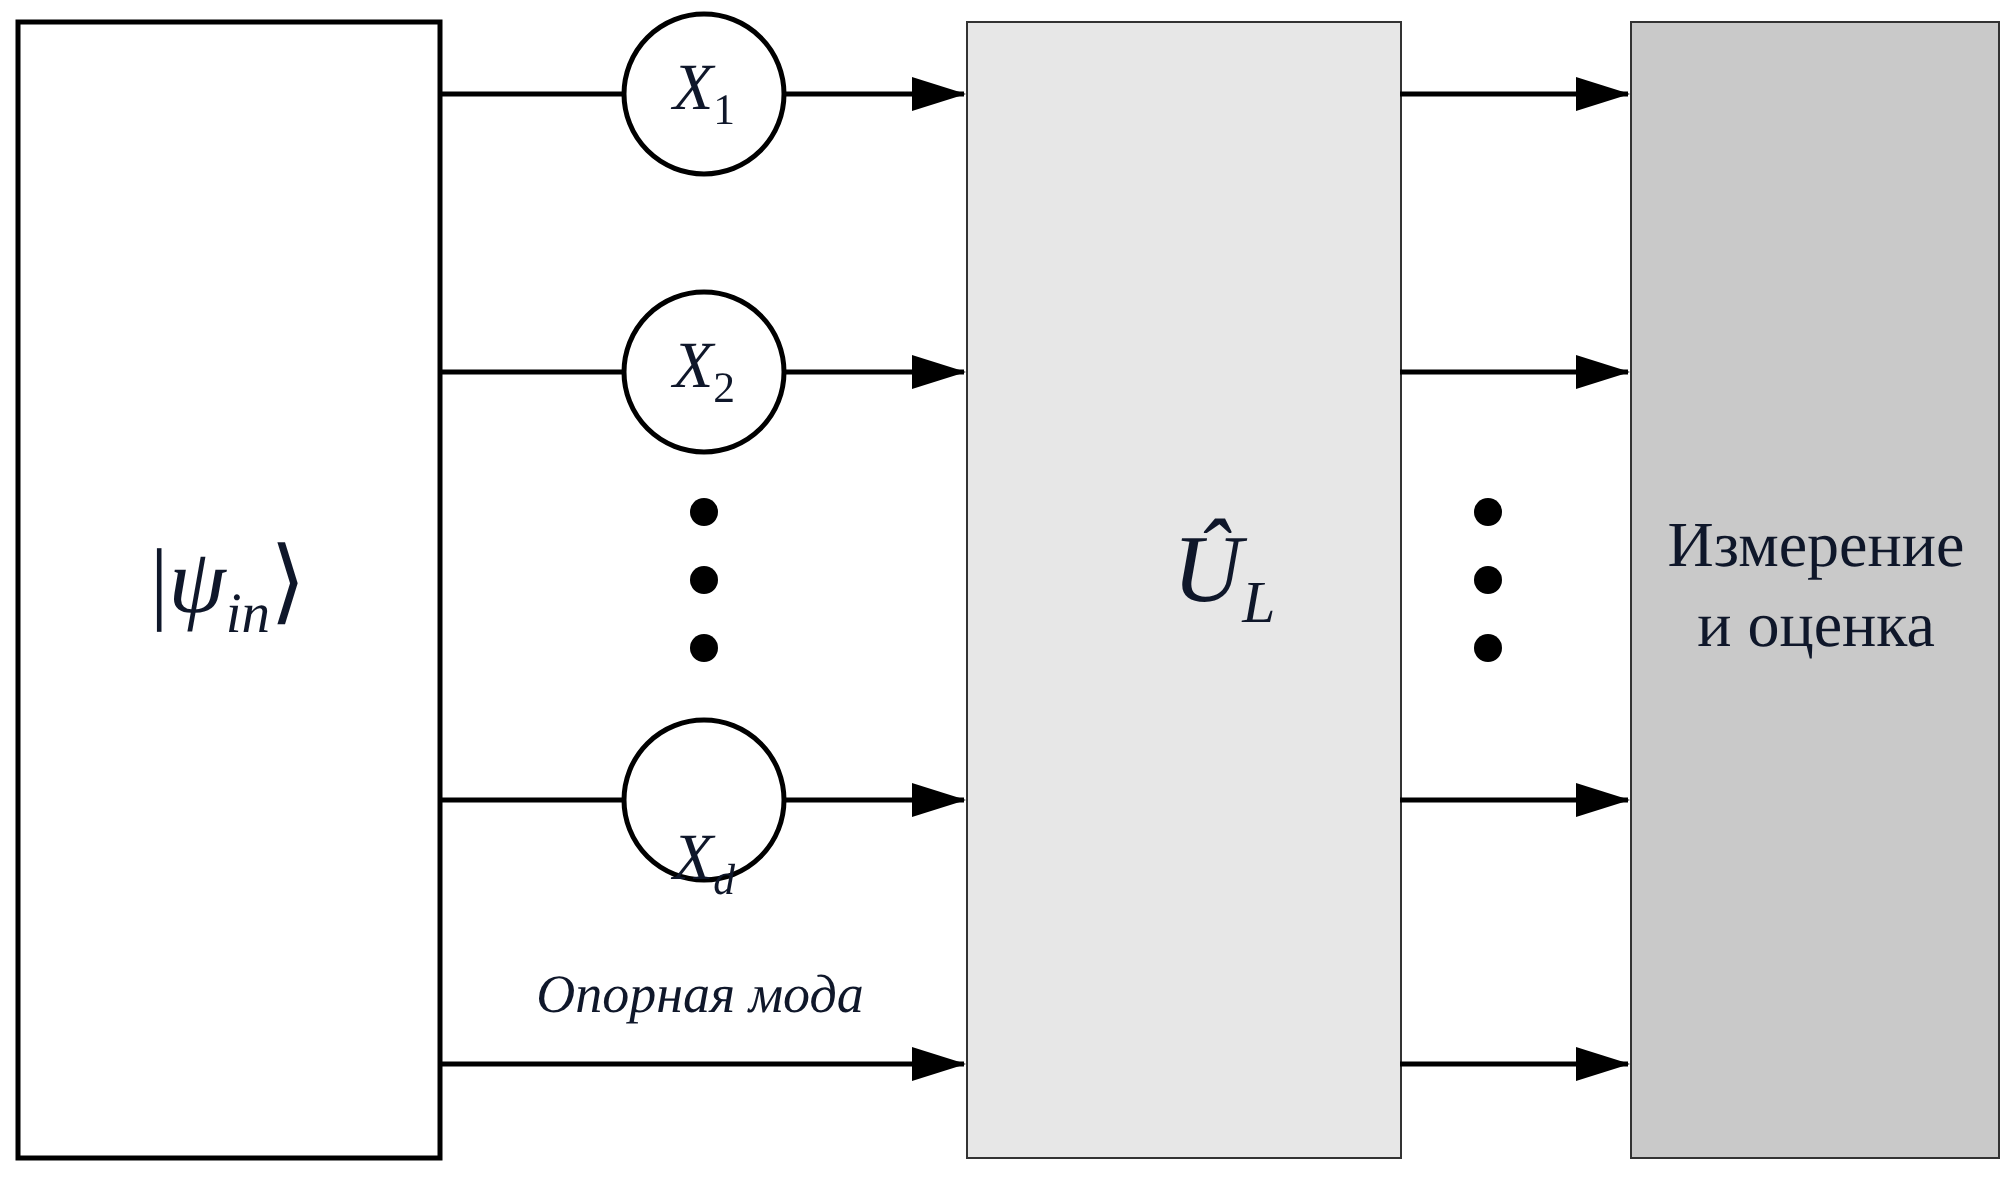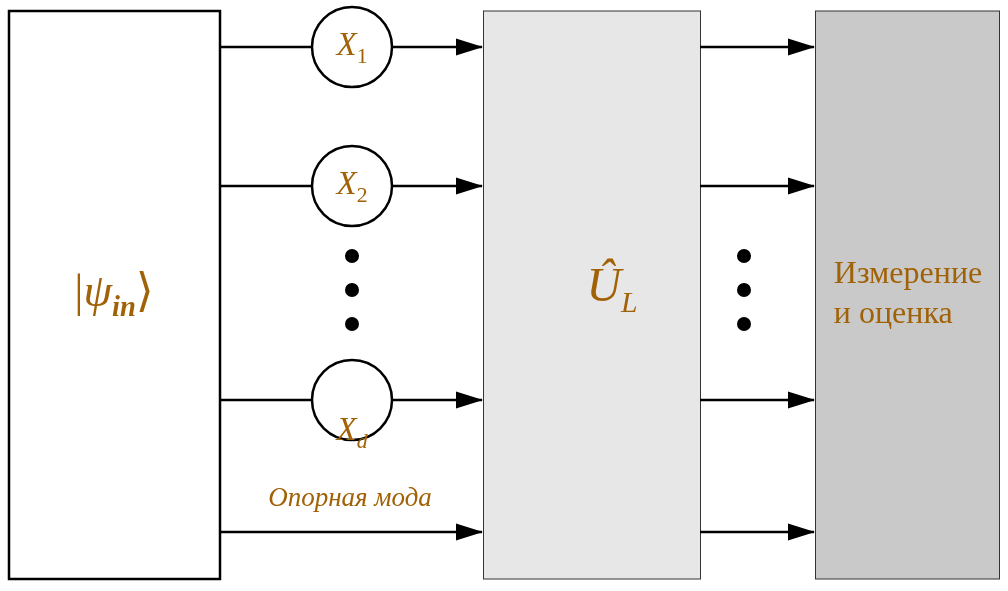--- a/index.html
+++ b/index.html
@@ -8,28 +8,28 @@
     width: 1008px;
     height: 591px;
     background: #ffffff;
     overflow: hidden;
     font-family: "Liberation Serif", "DejaVu Serif", serif;
   }
   .canvas svg { position: absolute; left: 0; top: 0; }
   .label {
     position: absolute;
     transform: translate(-50%, -50%);
-    color: #a16207;
+    color: #0f172a;
     white-space: nowrap;
-    text-align: left;
+    text-align: center;
     line-height: 1.2;
   }
   .it { font-style: italic; }
   .ket-label { font-size: 46px; left: 114px; top: 294px; }
-  .ket-label sub { font-size: 0.62em; font-style: italic; font-weight: bold; }
+  .ket-label sub { font-size: 0.62em; font-style: italic; }
   .mode-label { font-size: 33px; font-style: italic; left: 352px; }
   .mode-label sub { font-size: 0.66em; font-style: normal; }
   .mode-label sub.it { font-style: italic; }
   .mode-1 { top: 47px; }
   .mode-2 { top: 186px; font-family: Liberation Serif, serif; }
   .mode-3 { top: 400px; margin-top: 32px; }
   .unitary-label { font-size: 48px; font-style: italic; left: 592px; top: 288px; margin-left: 20px; }
   .unitary-label sub { font-size: 0.62em; }
   .measure-label { font-size: 32px; left: 908px; top: 292px; line-height: 1.25; }
   .reference-label { font-size: 27px; font-style: italic; left: 350px; top: 497px; }

